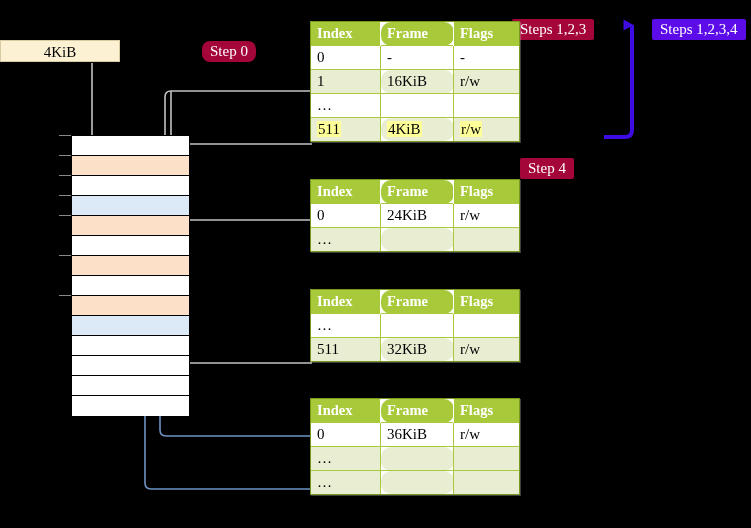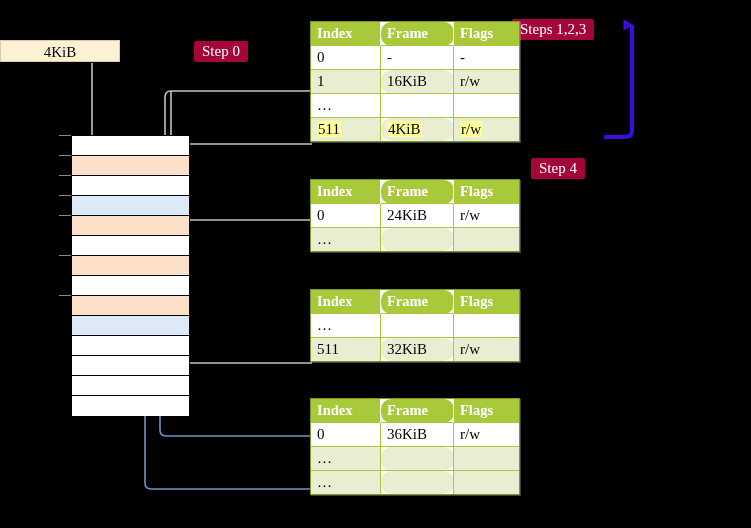--- a/index.html
+++ b/index.html
@@ -108,27 +108,30 @@
 
     <path d="M312,489 L151,489 Q145,489 145,483 L145,212" fill="none" stroke="#6f93c4" stroke-width="1.6" marker-end="url(#arrBlue)"></path>
 
     <path d="M604,137 L625,137 Q632,137 632,130 L632,25" fill="none" stroke="#3d0ce0" stroke-width="4" marker-end="url(#arrPurple)"></path>
   </svg>
 
   <div class="boxlabel" style="left:0px;top:40px;width:120px;height:22px;line-height:18px;">
     <span>4KiB</span>
   </div>
 
-  <div class="badge red" style="left:194px;top:41px;">
+  <div class="badge red" style="left:202px;top:41px;border-radius:8px;">
     <span>Step 0</span>
   </div>
   <div class="badge red" style="left:512px;top:19px;">
     <span>Steps 1,2,3</span>
   </div>
-  <div class="badge red" style="left:531px;top:158px;">
+  <div class="badge purple" style="left:652px;top:19px;">
+    <span>Steps 1,2,3,4</span>
+  </div>
+  <div class="badge red" style="left:520px;top:158px;">
     <span>Step 4</span>
   </div>
 
   <div class="memcol" id="memcol">
       <div class="memrow" style="top: 0px;"></div>
       <div class="memrow orange" style="top: 20px;"></div>
       <div class="memrow" style="top: 40px;"></div>
       <div class="memrow blue" style="top: 60px;"></div>
       <div class="memrow orange" style="top: 80px;"></div>
       <div class="memrow" style="top: 100px;"></div>

